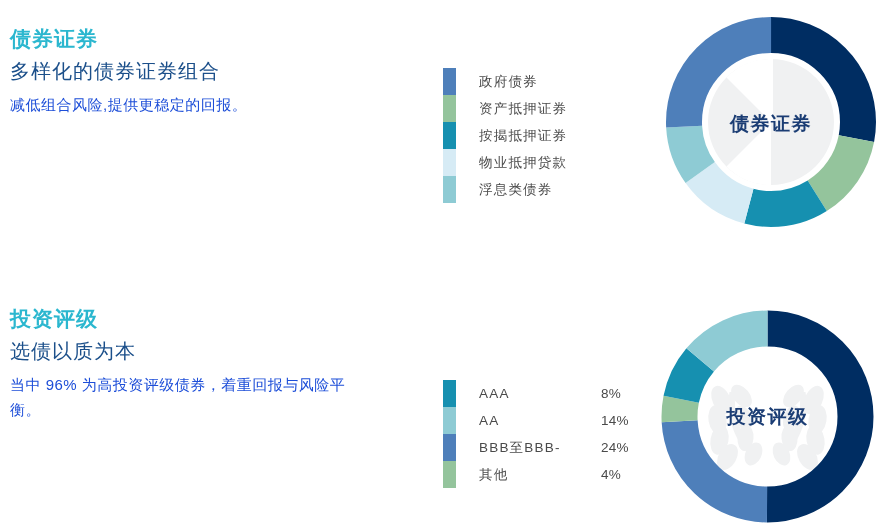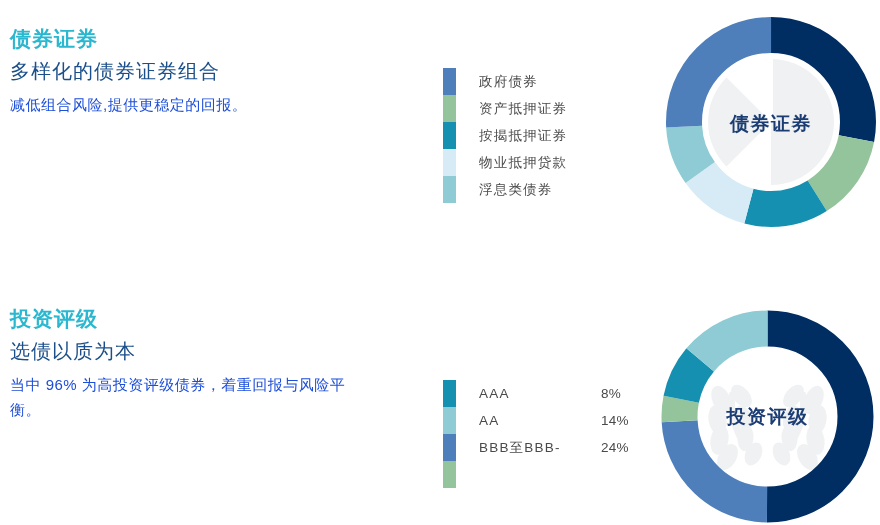--- a/index.html
+++ b/index.html
@@ -218,20 +218,24 @@
     </div>
     <div class="legend-row">
       <span class="swatch" style="background:#4e7fba"></span>
       <span class="legend-row-inner">
         <span class="legend-label">BBB至BBB-</span>
         <span class="legend-value">24%</span>
       </span>
     </div>
     <div class="legend-row">
       <span class="swatch" style="background:#94c49c"></span>
+      <span class="legend-row-inner">
+        <span class="legend-label">其他</span>
+        <span class="legend-value">4%</span>
+      </span>
     </div>
   </div>
 
   <div class="donut-wrap" id="donut-rating-wrap" style="top:33px;">
     <svg width="225" height="225" viewBox="0 0 225 225">
 
       <g fill="#f0f1f2">
         <g transform="translate(112.5 118) scale(1)">
 
           <path d="M-14 38 C-34 18 -42 -6 -38 -30 C-36 -30 -34 -30 -32 -30 C-35 -8 -28 12 -10 32 Z"></path>

